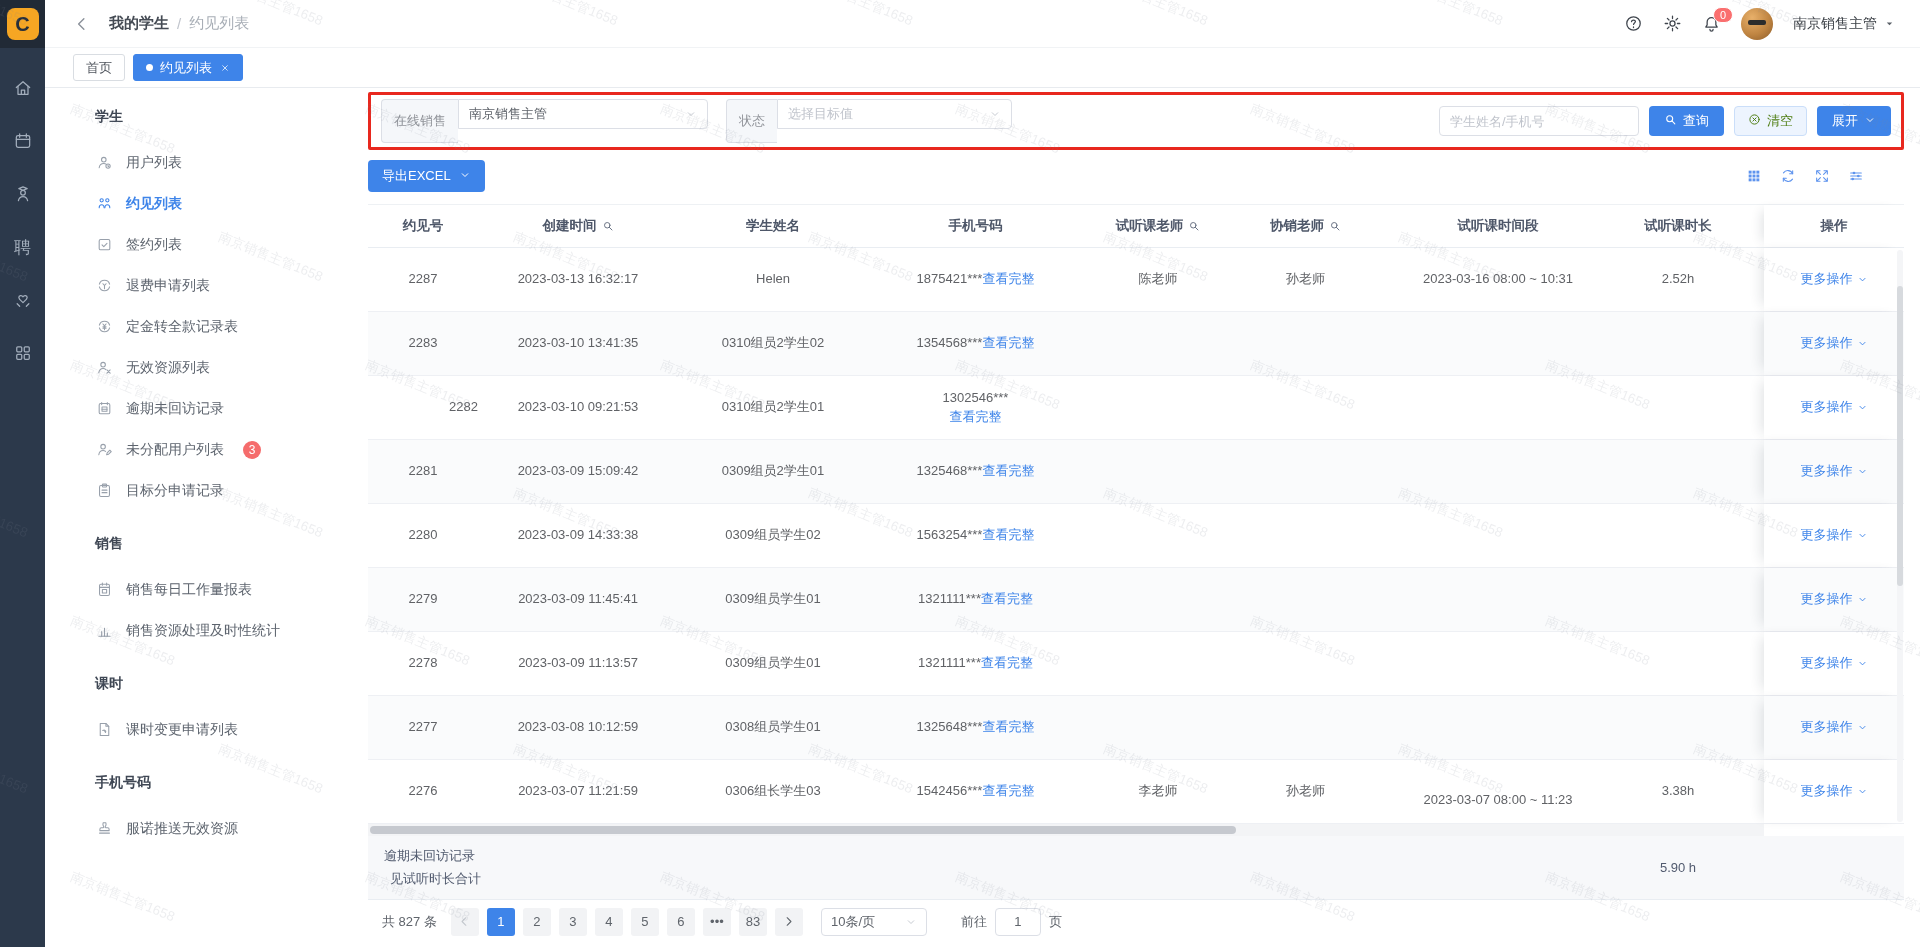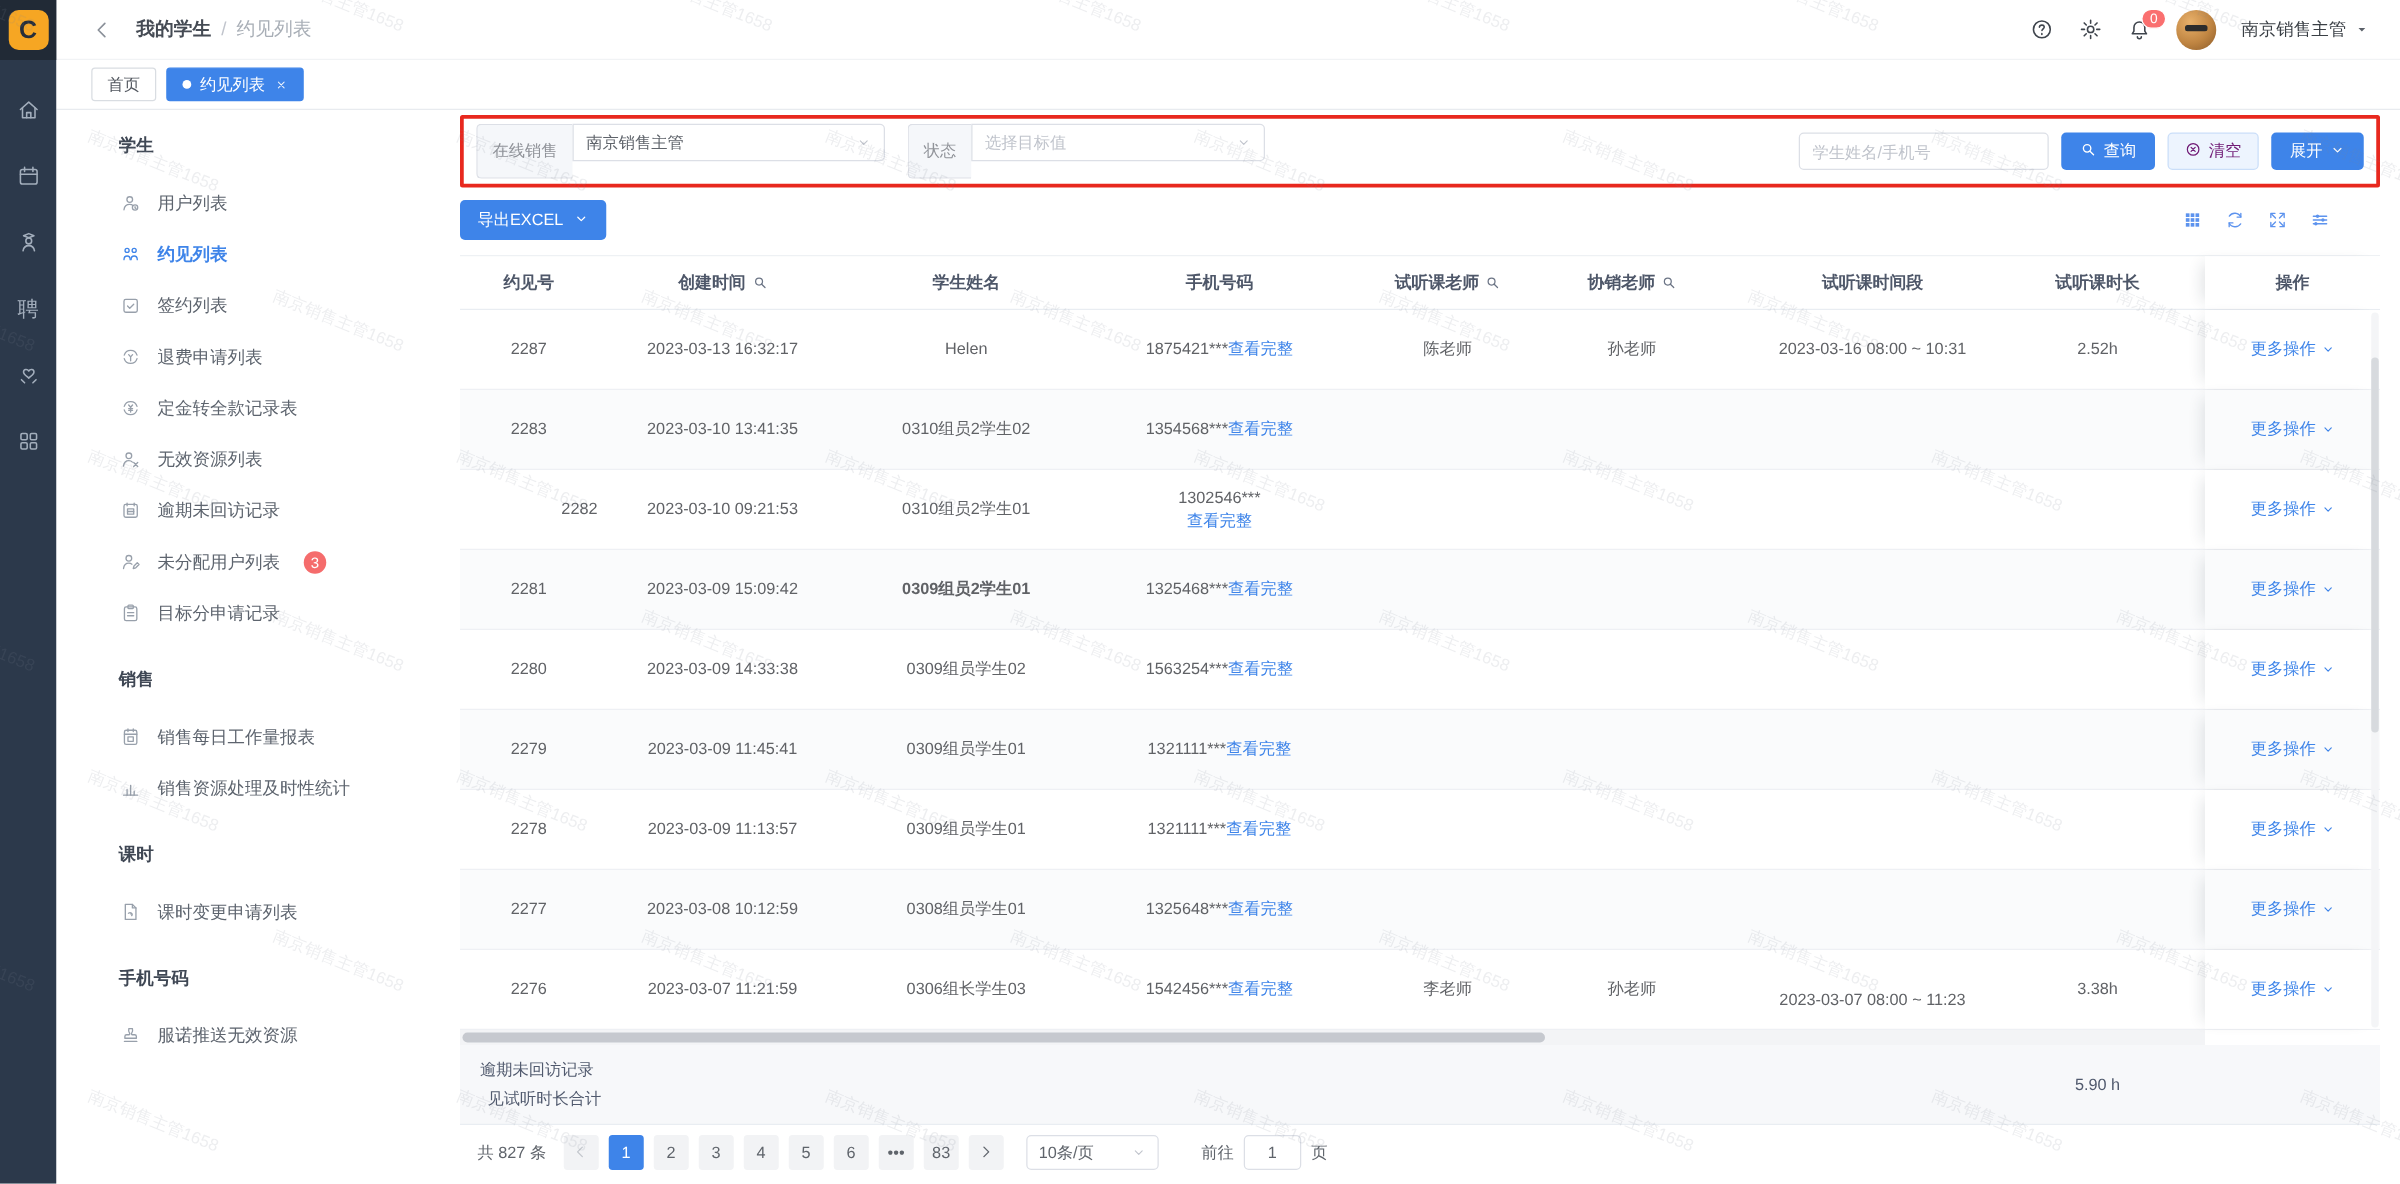--- a/index.html
+++ b/index.html
@@ -73,21 +73,21 @@
   .f-select .chev{color:#c0c4cc;display:flex;margin-left:10px}
   .w-online{width:250px}
   .w-status{width:235px}
   .f-right{display:flex;align-items:center;gap:10px}
   .f-input{width:200px;height:30px;border:1px solid #dcdfe6;border-radius:4px;padding:0 10px;
     font-size:13px;color:#5f646b;outline:none;font-family:inherit}
   .f-input::placeholder{color:#c0c4cc}
   .btn{height:30px;border:none;border-radius:4px;font-size:13px;display:inline-flex;align-items:center;
     gap:6px;cursor:pointer;font-family:inherit}
   .btn-primary{background:#3e84e9;color:#fff;padding:0 15px}
-  .btn-light{background:#edf4fe;color:#701a75;border:1px solid #cadef9;padding:0 13px}
+  .btn-light{background:#edf4fe;color:#4d7c0f;border:1px solid #cadef9;padding:0 13px}
 
   .export-row{margin-top:10px;display:flex;align-items:center;justify-content:space-between}
   .btn-export{background:#3e84e9;color:#fff;height:32px;padding:0 14px;gap:8px}
   .tbl-tools{display:flex;align-items:center;gap:18px;color:#5d93ee;margin-right:40px}
   .tool-ic{display:flex;align-items:center;cursor:pointer}
 
   
   .table{margin-top:12px;position:relative;font-size:13px}
   .tr-head{display:flex;align-items:center;height:44px;border-top:1px solid #eef1f4;border-bottom:1px solid #e9edf2;
     font-weight:700;color:#4e5769;font-size:13.5px;background:#fff}
@@ -646,21 +646,21 @@
               </span>
             </div>
           </div>
           <div class="tr alt">
             <div class="cell" style="width: 110px;">
               <span>2281</span>
             </div>
             <div class="cell" style="width: 200px;">
               <span>2023-03-09 15:09:42</span>
             </div>
-            <div class="cell" style="width: 190px; font-weight: bold;">
+            <div class="cell" style="width: 190px;">
               <span>0309组员2学生01</span>
             </div>
             <div class="cell" style="width: 215px;">
               <span class="phone-num">1325468***</span>
               <span class="link">查看完整</span>
             </div>
             <div class="cell" style="width: 150px;">
               <span></span>
             </div>
             <div class="cell" style="width: 145px;">

